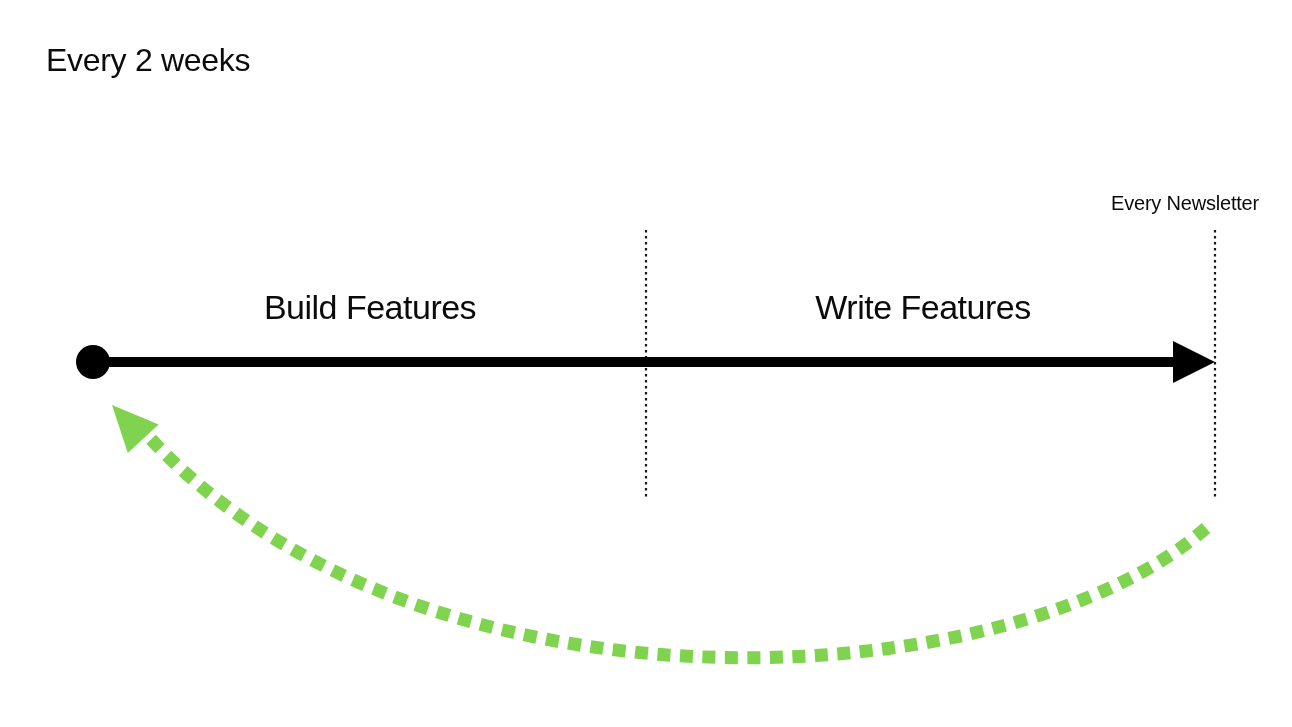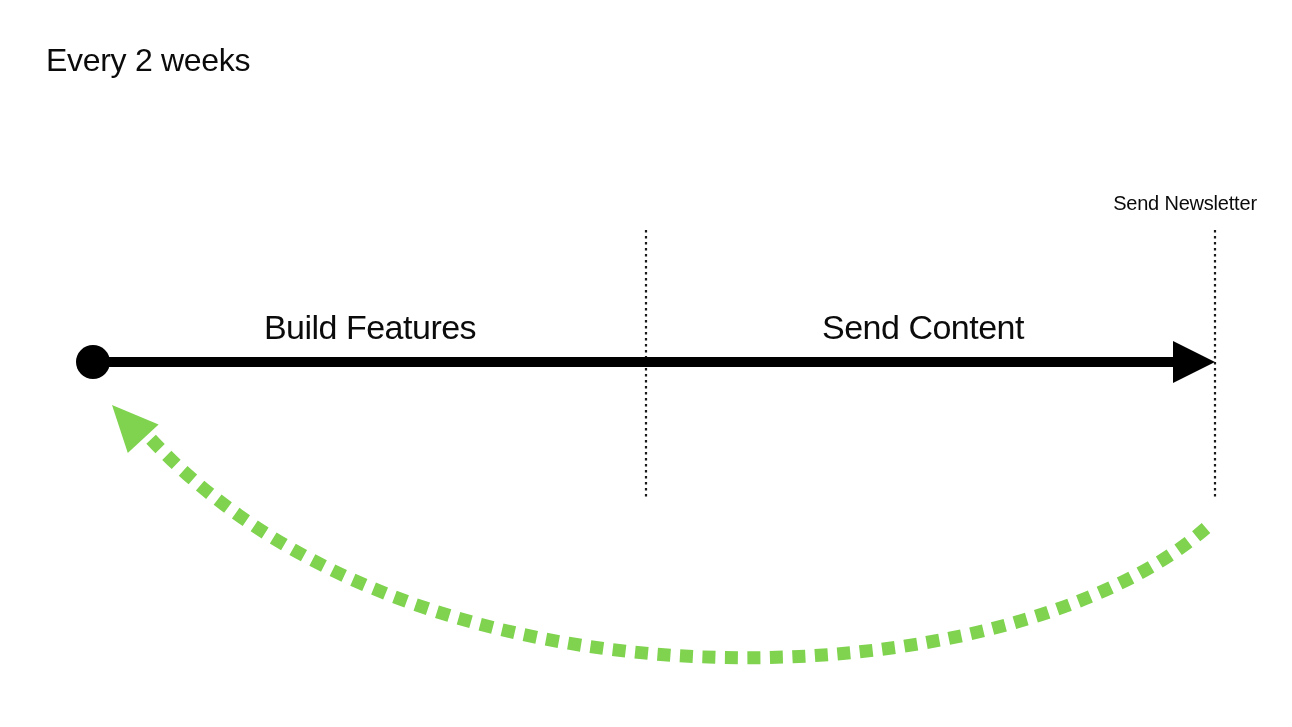--- a/index.html
+++ b/index.html
@@ -35,21 +35,20 @@
   }
   .phase-label {
     position: absolute;
     top: 288px;
     transform: translateX(-50%);
     font-size: 34px;
     font-weight: 500;
     letter-spacing: -0.5px;
     color: #0b0b0b;
     white-space: nowrap;
-    margin-top: 20px;
   }
   .phase-label.build { left: 370px; }
   .phase-label.write { left: 923px; }
   .milestone-label {
     position: absolute;
     top: 192px;
     left: 1185px;
     transform: translateX(-50%);
     font-size: 20px;
     font-weight: 500;
@@ -58,25 +57,25 @@
     white-space: nowrap;
   }
 </style>
 </head>
 <body>
 
 <div class="canvas">
 
   <div class="title">Every 2 weeks</div>
 
-  <div class="milestone-label">Send Newsletter</div>
+  <div class="milestone-label">Every Newsletter</div>
 
   <div class="phase-label build">Build Features</div>
 
-  <div class="phase-label write">Send Content</div>
+  <div class="phase-label write">Write Features</div>
 
   <svg class="diagram-svg" viewBox="0 0 1292 727">
 
     <line x1="646" y1="230" x2="646" y2="497" stroke="#1a1a1a" stroke-width="2.2" stroke-dasharray="2.6 3.4"></line>
     <line x1="1215" y1="230" x2="1215" y2="497" stroke="#1a1a1a" stroke-width="2.2" stroke-dasharray="2.6 3.4"></line>
 
     <line x1="96" y1="362" x2="1180" y2="362" stroke="#000000" stroke-width="10"></line>
     <circle cx="93" cy="362" r="17" fill="#000000"></circle>
     <polygon points="1173,341 1215,362 1173,383" fill="#000000"></polygon>
 

